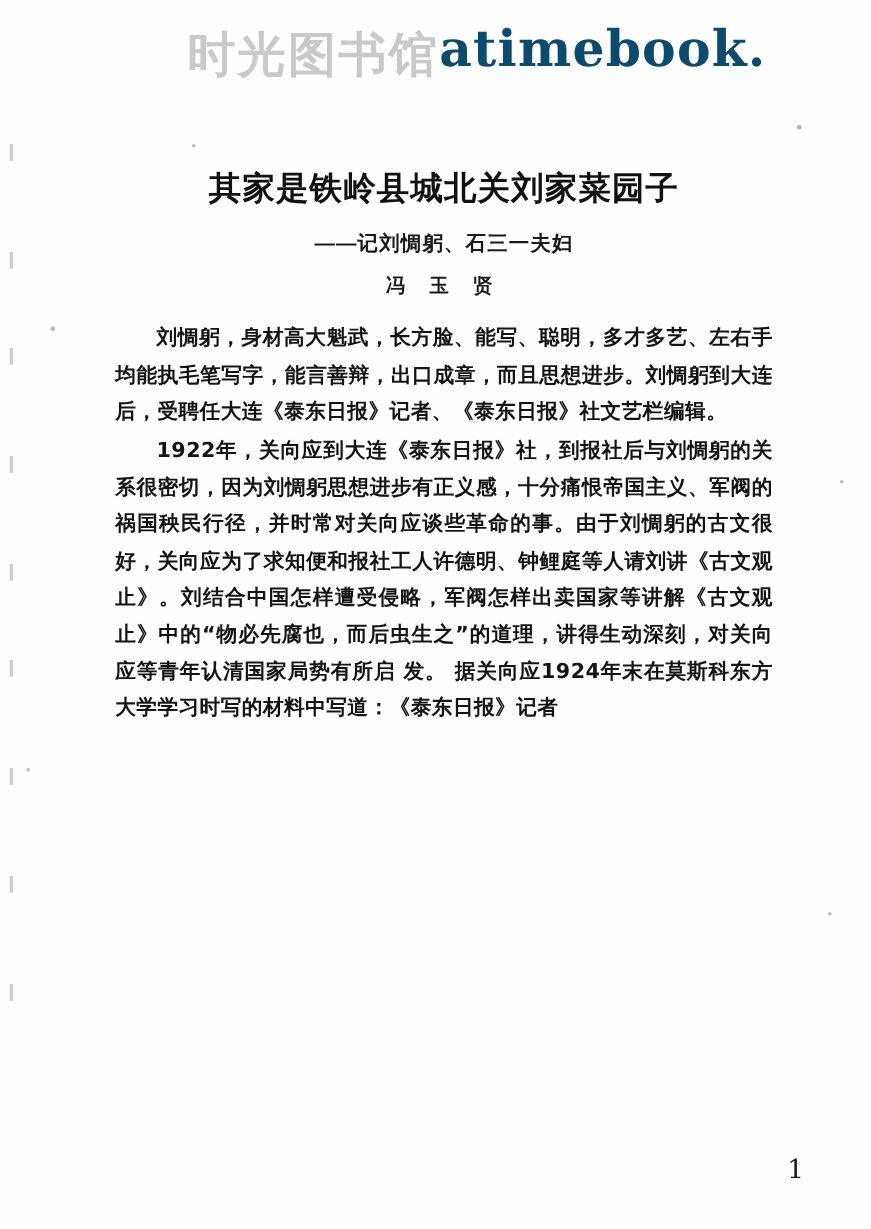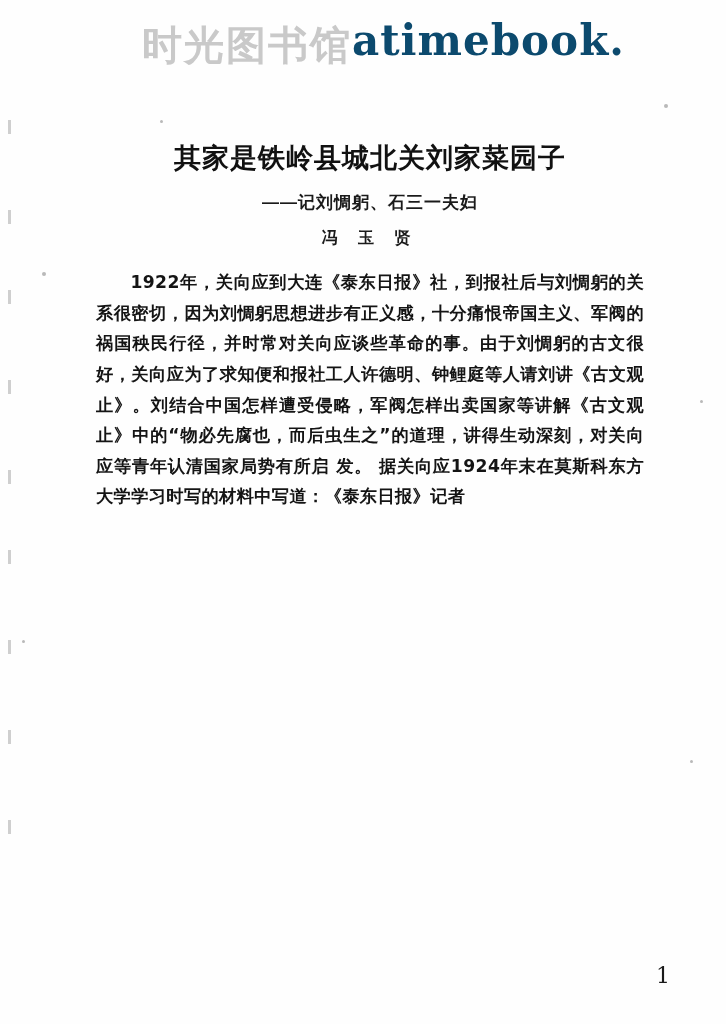--- a/index.html
+++ b/index.html
@@ -40,21 +40,21 @@
     width: 3px;
     height: 14px;
     background: #cfcfcf;
     display: block;
   }
 
   
   .watermark {
     position: absolute;
     top: 12px;
-    left: 2px;
+    left: 16px;
     width: 628px;
     height: 66px;
     overflow: hidden;
     white-space: nowrap;
   }
   .watermark .wm-cn {
     position: absolute;
     left: 140px;
     top: 6px;
     font-family: "DejaVu Sans", sans-serif;
@@ -160,18 +160,19 @@
   <span class="speck" style="left:700px;top:400px;width:3px;height:3px"></span>
   <span class="speck" style="left:22px;top:640px;width:3px;height:3px"></span>
   <span class="speck" style="left:690px;top:760px;width:3px;height:3px"></span>
 
   <div class="content">
     <h1 class="doc-title">其家是铁岭县城北关刘家菜园子</h1>
     <div class="doc-subtitle">——记刘惆躬、石三一夫妇</div>
     <div class="doc-author">冯 玉 贤</div>
 
     <div class="body-text">
+      <p>刘惆躬，身材高大魁武，长方脸、能写、聪明，多才多艺、左右手均能执毛笔写字，能言善辩，出口成章，而且思想进步。刘惆躬到大连后，受聘任大连《泰东日报》记者、《泰东日报》社文艺栏编辑。</p>
       <p>1922年，关向应到大连《泰东日报》社，到报社后与刘惆躬的关系很密切，因为刘惆躬思想进步有正义感，十分痛恨帝国主义、军阀的祸国秧民行径，并时常对关向应谈些革命的事。由于刘惆躬的古文很好，关向应为了求知便和报社工人许德明、钟鲤庭等人请刘讲《古文观止》。刘结合中国怎样遭受侵略，军阀怎样出卖国家等讲解《古文观止》中的“物必先腐也，而后虫生之”的道理，讲得生动深刻，对关向应等青年认清国家局势有所启 发。 据关向应1924年末在莫斯科东方大学学习时写的材料中写道：《泰东日报》记者</p>
     </div>
   </div>
 
   <div class="page-number">1</div>
 </div>
 
 </body></html>

